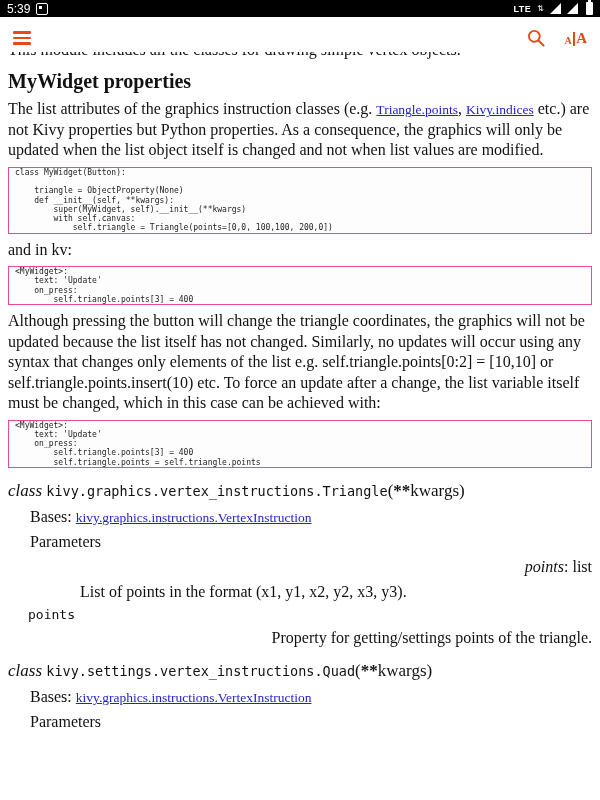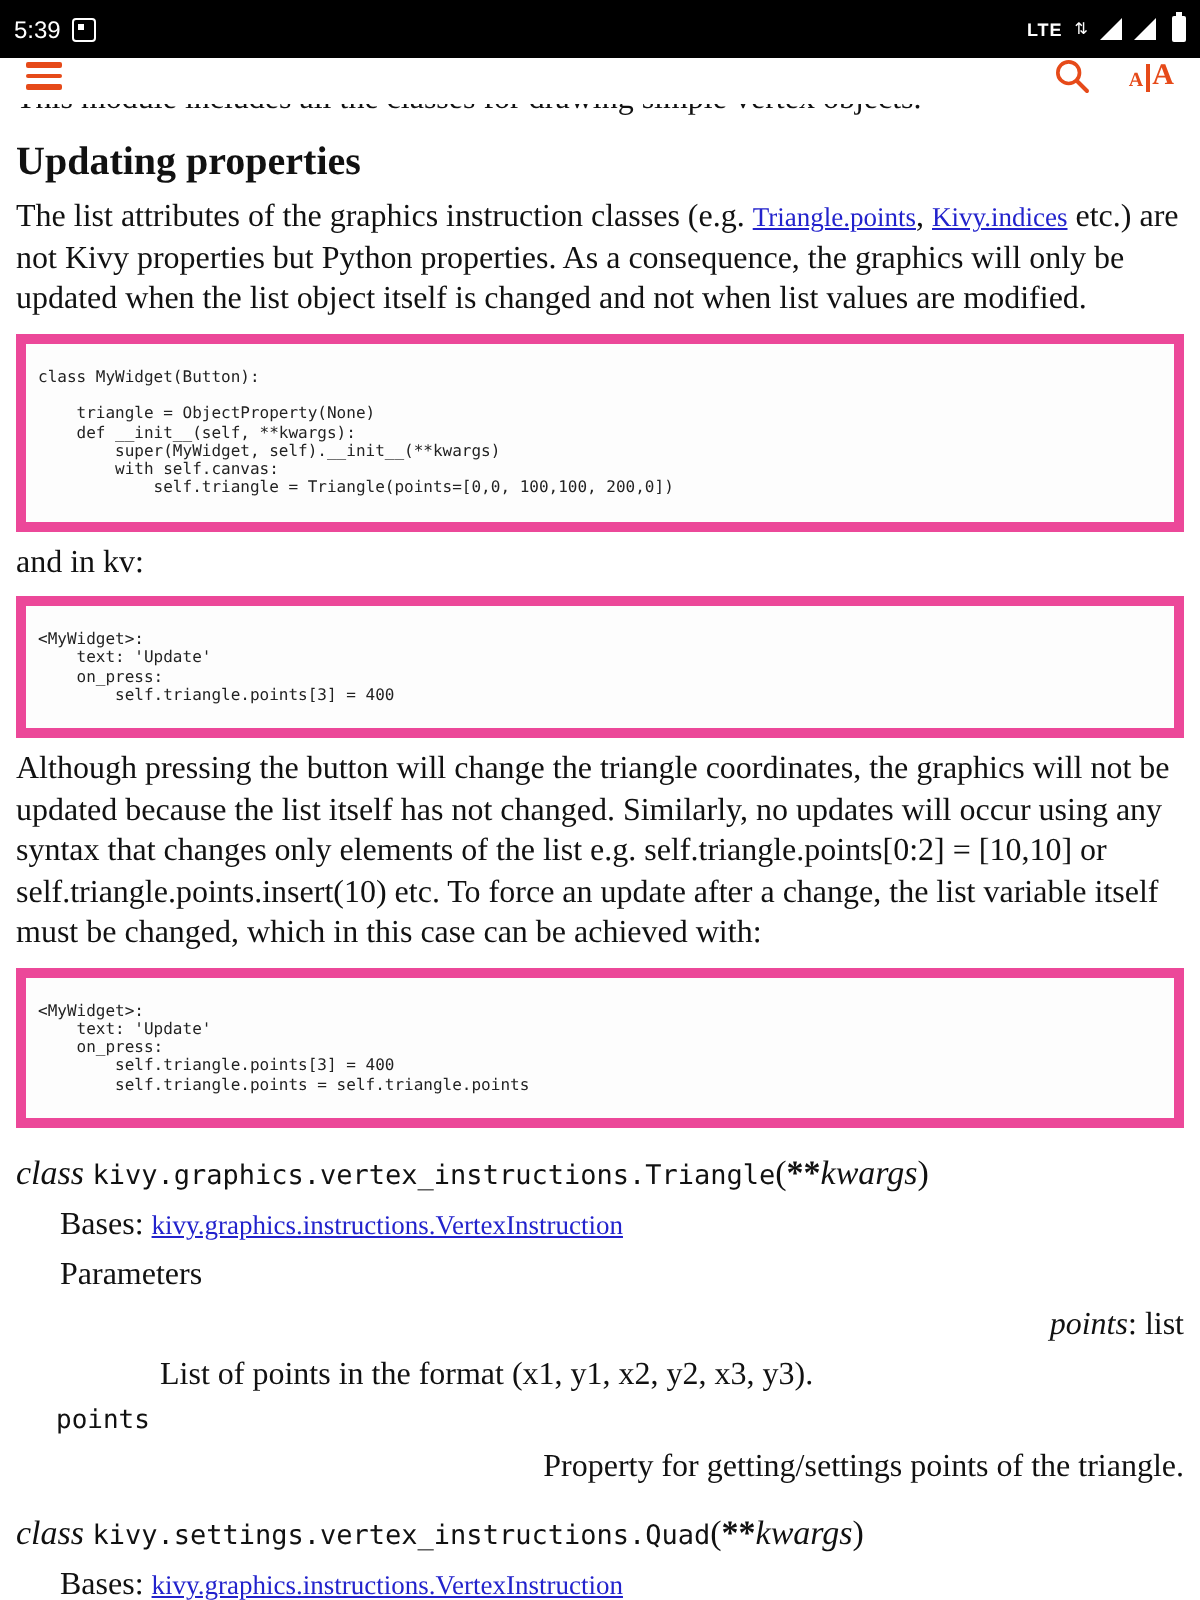--- a/index.html
+++ b/index.html
@@ -7,21 +7,21 @@
     --link:#2222CC;
   }
   html,body{margin:0;padding:0;}
   body{
     width:600px;height:800px;overflow:hidden;position:relative;
     background:#fff;color:#111;
     font-family:"Liberation Serif", serif;
   }
   
   .status-bar{
-    position:absolute;top:0;left:0;right:0;height:29px;background:#000;color:#fff;
+    position:absolute;top:0;left:0;right:0;height:17px;background:#000;color:#fff;
     display:flex;justify-content:space-between;align-items:center;
     padding:0 7px;box-sizing:border-box;z-index:20;
     font-family:"Liberation Sans", sans-serif;font-size:12px;
   }
   .sb-left,.sb-right{display:flex;align-items:center;gap:6px;}
   .sb-notif{display:inline-block;width:10px;height:10px;border:1.5px solid #fff;border-radius:2px;position:relative;}
   .sb-notif::after{content:"";position:absolute;left:2px;top:2px;width:3px;height:3px;background:#fff;}
   .sb-net{font-size:9px;font-weight:bold;letter-spacing:.5px;}
   .sb-arrows{font-size:8px;line-height:1;}
   .sb-tri{display:inline-block;width:0;height:0;border-left:11px solid transparent;border-bottom:11px solid #fff;}
@@ -41,34 +41,34 @@
   .font-ic .small-a{font-size:10px;font-weight:bold;}
   .font-ic .bar{width:1.5px;height:14px;background:var(--accent);margin:0 1.5px;}
   .font-ic .big-a{font-size:15px;font-weight:bold;}
   
   .content{padding:40px 8px 0 8px;}
   .content p{margin:6px 0;font-size:16px;line-height:1.28;}
   .intro{margin-top:0 !important;}
   h2{font-size:20px;margin:10px 0 4px;font-weight:bold;}
   pre.code{
     font-family:"DejaVu Sans Mono", monospace;font-size:8px;line-height:1.16;
-    border:5px solid #ec4899;background:#fdfdfd;color:#222;
-    padding:12px 6px;margin:6px 0;white-space:pre;overflow:hidden;
+    border:1px solid #ec4899;background:#fdfdfd;color:#222;
+    padding:0 6px;margin:6px 0;white-space:pre;overflow:hidden;
   }
   a.code-link{
     color:var(--link);font-family:Liberation Serif, serif;
     font-size:13.5px;text-decoration:underline;cursor:pointer;
   }
   .keep{white-space:pre;}
   
   .sig{font-size:17px;margin:13px 0 6px 0;}
   .sig .kw{font-style:italic;}
   .sig .name{font-family:"DejaVu Sans Mono", monospace;font-size:13.5px;text-align:right;}
   .sig .stars{font-weight:bold;}
-  .sig .argname{font-style:italic;}
+  .sig .argname{}
   .def-line{font-size:16px;margin:5px 0;line-height:1.25;}
   .ind1{margin-left:22px;}
   .ind2{margin-left:48px;text-align:right;}
   .ind3{margin-left:72px;}
   .attr-name{font-family:"DejaVu Sans Mono", monospace;font-size:13px;margin-left:20px;}
   .param-name{font-style:italic;}
 </style>
 </head>
 <body>
 
@@ -102,21 +102,21 @@
       <span class="bar"></span>
       <span class="big-a">A</span>
     </div>
   </div>
 </div>
 
 <div class="content">
 
   <p class="intro">This module includes all the classes for drawing simple vertex objects.</p>
 
-  <h2>Updating properties</h2>
+  <h2>MyWidget properties</h2>
 
   <p><span>The list attributes of the graphics instruction classes (e.g. </span><a class="code-link">Triangle.points</a><span>, </span><a class="code-link">Kivy.indices</a><span> etc.) are not Kivy properties but Python properties. As a consequence, the graphics will only be updated when the list object itself is changed and not when list values are modified.</span></p>
 
 
   <pre class="code">class MyWidget(Button):
 
     triangle = ObjectProperty(None)
     def __init__(self, **kwargs):
         super(MyWidget, self).__init__(**kwargs)
         with self.canvas:

